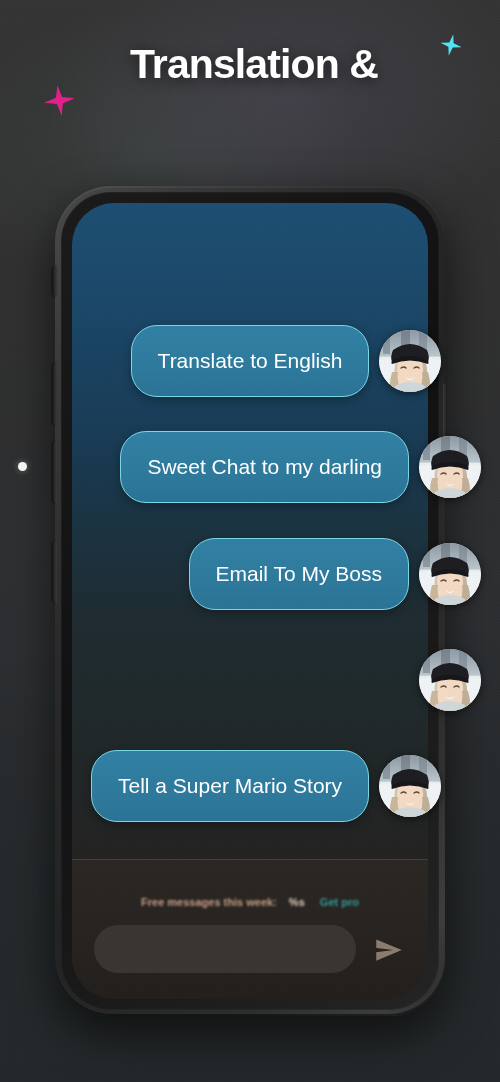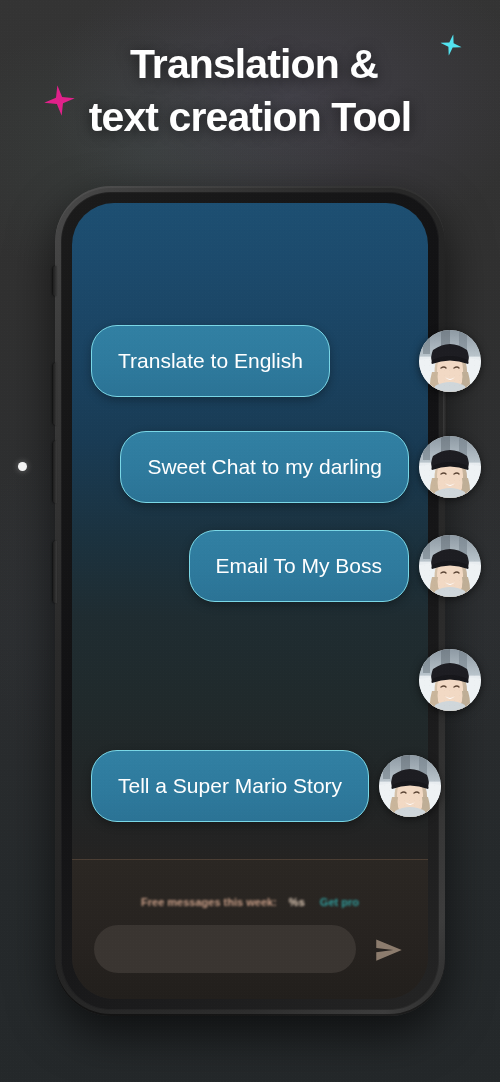--- a/index.html
+++ b/index.html
@@ -314,21 +314,20 @@
   }
   #send-btn svg { width: 100%; height: 100%; display: block; }
 </style>
 </head>
 <body>
 
 <div id="stage">
 
   <div class="headline">
     <span class="l1">Translation &amp;</span>
-    <span class="l2">text creation Tool</span>
   </div>
 
   <div class="sparkle" id="sparkle-pink">
       <i></i>
     </div>
   <div class="sparkle" id="sparkle-cyan">
       <i></i>
     </div>
 
   <div id="decor-dot"></div>
@@ -358,21 +357,21 @@
         <div id="send-btn">
           <svg viewBox="0 0 24 24" aria-hidden="true">
             <path d="M3 19.5 21 12 3 4.5 3 10.5 15 12 3 13.5Z" fill="#cbb49e"></path>
           </svg>
         </div>
       </div>
     </div>
   </div>
 
   <div id="overflow-layer">
-      <div class="msg-row" style="top: 139px; left: auto; width: 390px; justify-content: space-between; right: -36px;">
+      <div class="msg-row" style="top: 139px; left: auto; width: 390px; justify-content: center; right: -36px;">
         <div class="bubble">Translate to English</div>
         <div class="avatar">
   <svg viewBox="0 0 62 62" aria-hidden="true">
     <defs>
       <clipPath id="clip0">
                 <circle cx="31" cy="31" r="31"></circle>
               </clipPath>
       <linearGradient id="bg0" x1="0" y1="0" x2="0" y2="1">
         <stop offset="0%" stop-color="#8d99a3"></stop>
         <stop offset="42%" stop-color="#b9c4cb"></stop>
@@ -436,21 +435,21 @@
       <path d="M22 38 q3 -2 5 0" stroke="#5d4636" stroke-width="1.4" fill="none" stroke-linecap="round"></path>
       <path d="M35 38 q3 -2 5 0" stroke="#5d4636" stroke-width="1.4" fill="none" stroke-linecap="round"></path>
       <path d="M26 47 q5 4 10 0 q-5 6 -10 0z" fill="#fff"></path>
       <path d="M13 42 q-4 14 0 20 l10 0 q-6 -10 -4 -20z" fill="#c9b59b"></path>
       <path d="M49 42 q4 14 0 20 l-10 0 q6 -10 4 -20z" fill="#bfae96"></path>
       <path d="M16 56 q15 -8 30 0 l0 6 l-30 0z" fill="#cfd6da"></path>
     </g>
   </svg>
         </div>
       </div>
-      <div class="msg-row" style="top: 344px; left: auto; width: 390px; justify-content: flex-end; right: -36px;">
+      <div class="msg-row" style="top: 352px; left: auto; width: 390px; justify-content: flex-end; right: -36px;">
         <div class="bubble">Email To My Boss</div>
         <div class="avatar">
   <svg viewBox="0 0 62 62" aria-hidden="true">
     <defs>
       <clipPath id="clip2">
                 <circle cx="31" cy="31" r="31"></circle>
               </clipPath>
       <linearGradient id="bg2" x1="0" y1="0" x2="0" y2="1">
         <stop offset="0%" stop-color="#8d99a3"></stop>
         <stop offset="42%" stop-color="#b9c4cb"></stop>

